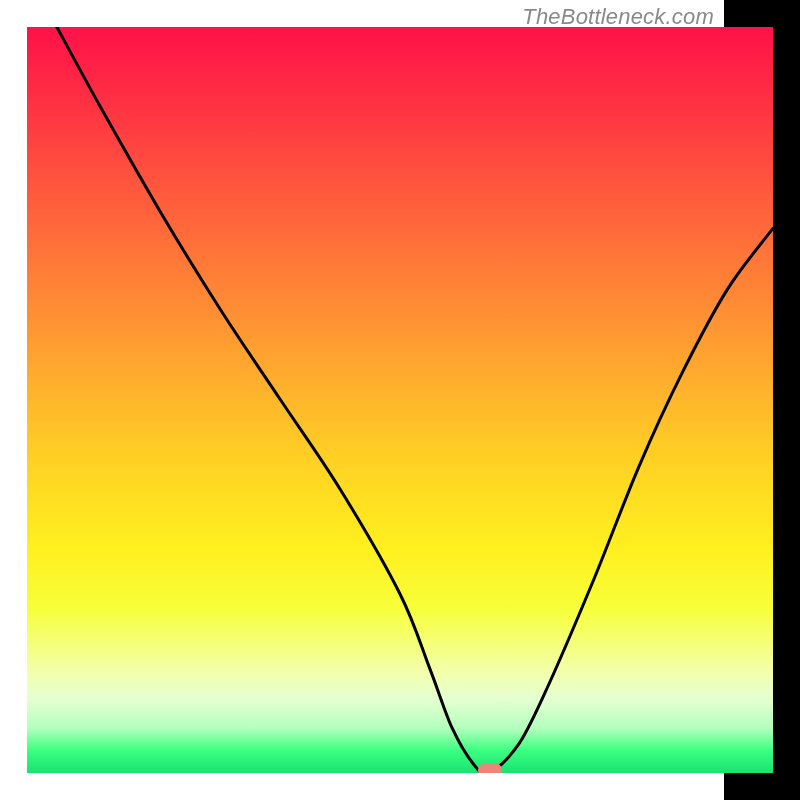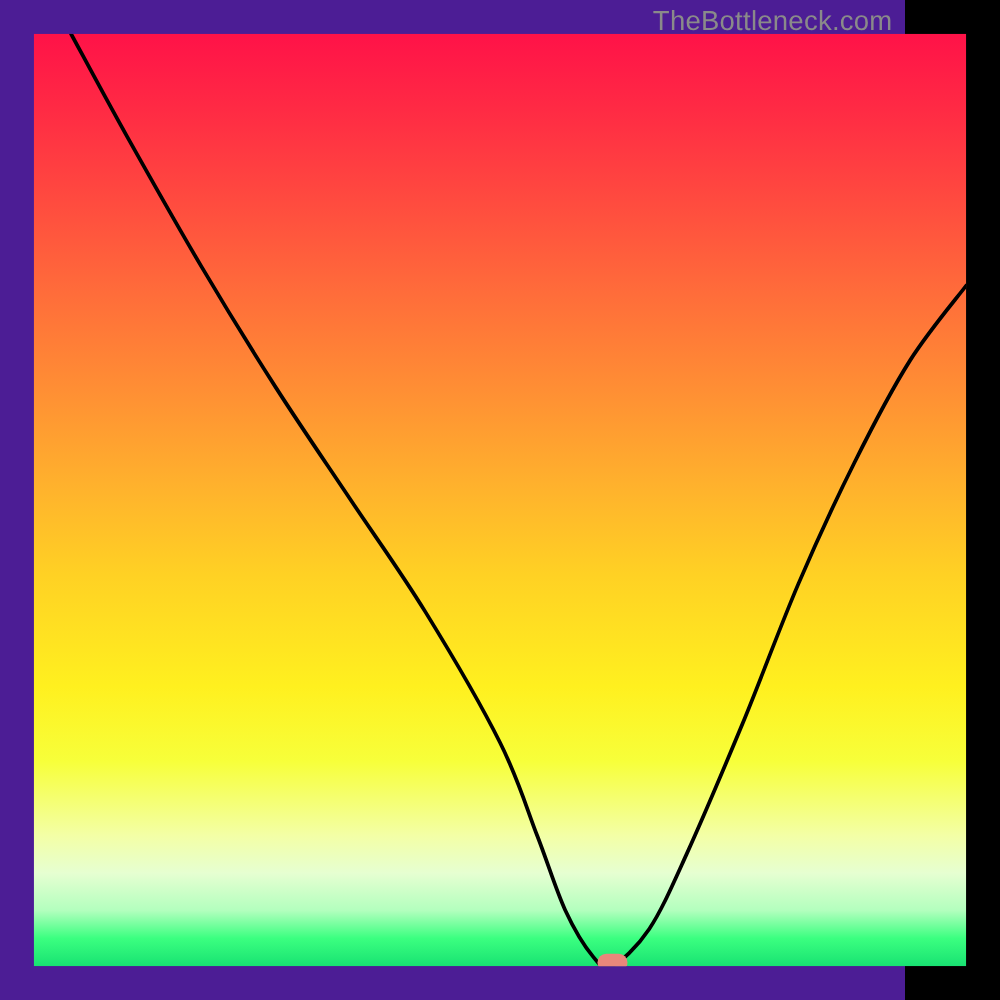--- a/index.html
+++ b/index.html
@@ -8,21 +8,22 @@
     width: 800px;
     height: 800px;
     background: #000;
     overflow: hidden;
     font-family: Arial, Helvetica, sans-serif;
   }
   .frame {
     position: relative;
     width: 724px;
     height: 800px;
-    background: #4c1d95;
+    background: #ffffff;
+    font-style: italic;
   }
   .attribution {
     position: absolute;
     top: 4px;
     right: 10px;
     color: #8a8a8a;
     font-size: 22px;
     font-weight: 500;
     letter-spacing: 0.2px;
     z-index: 5;

